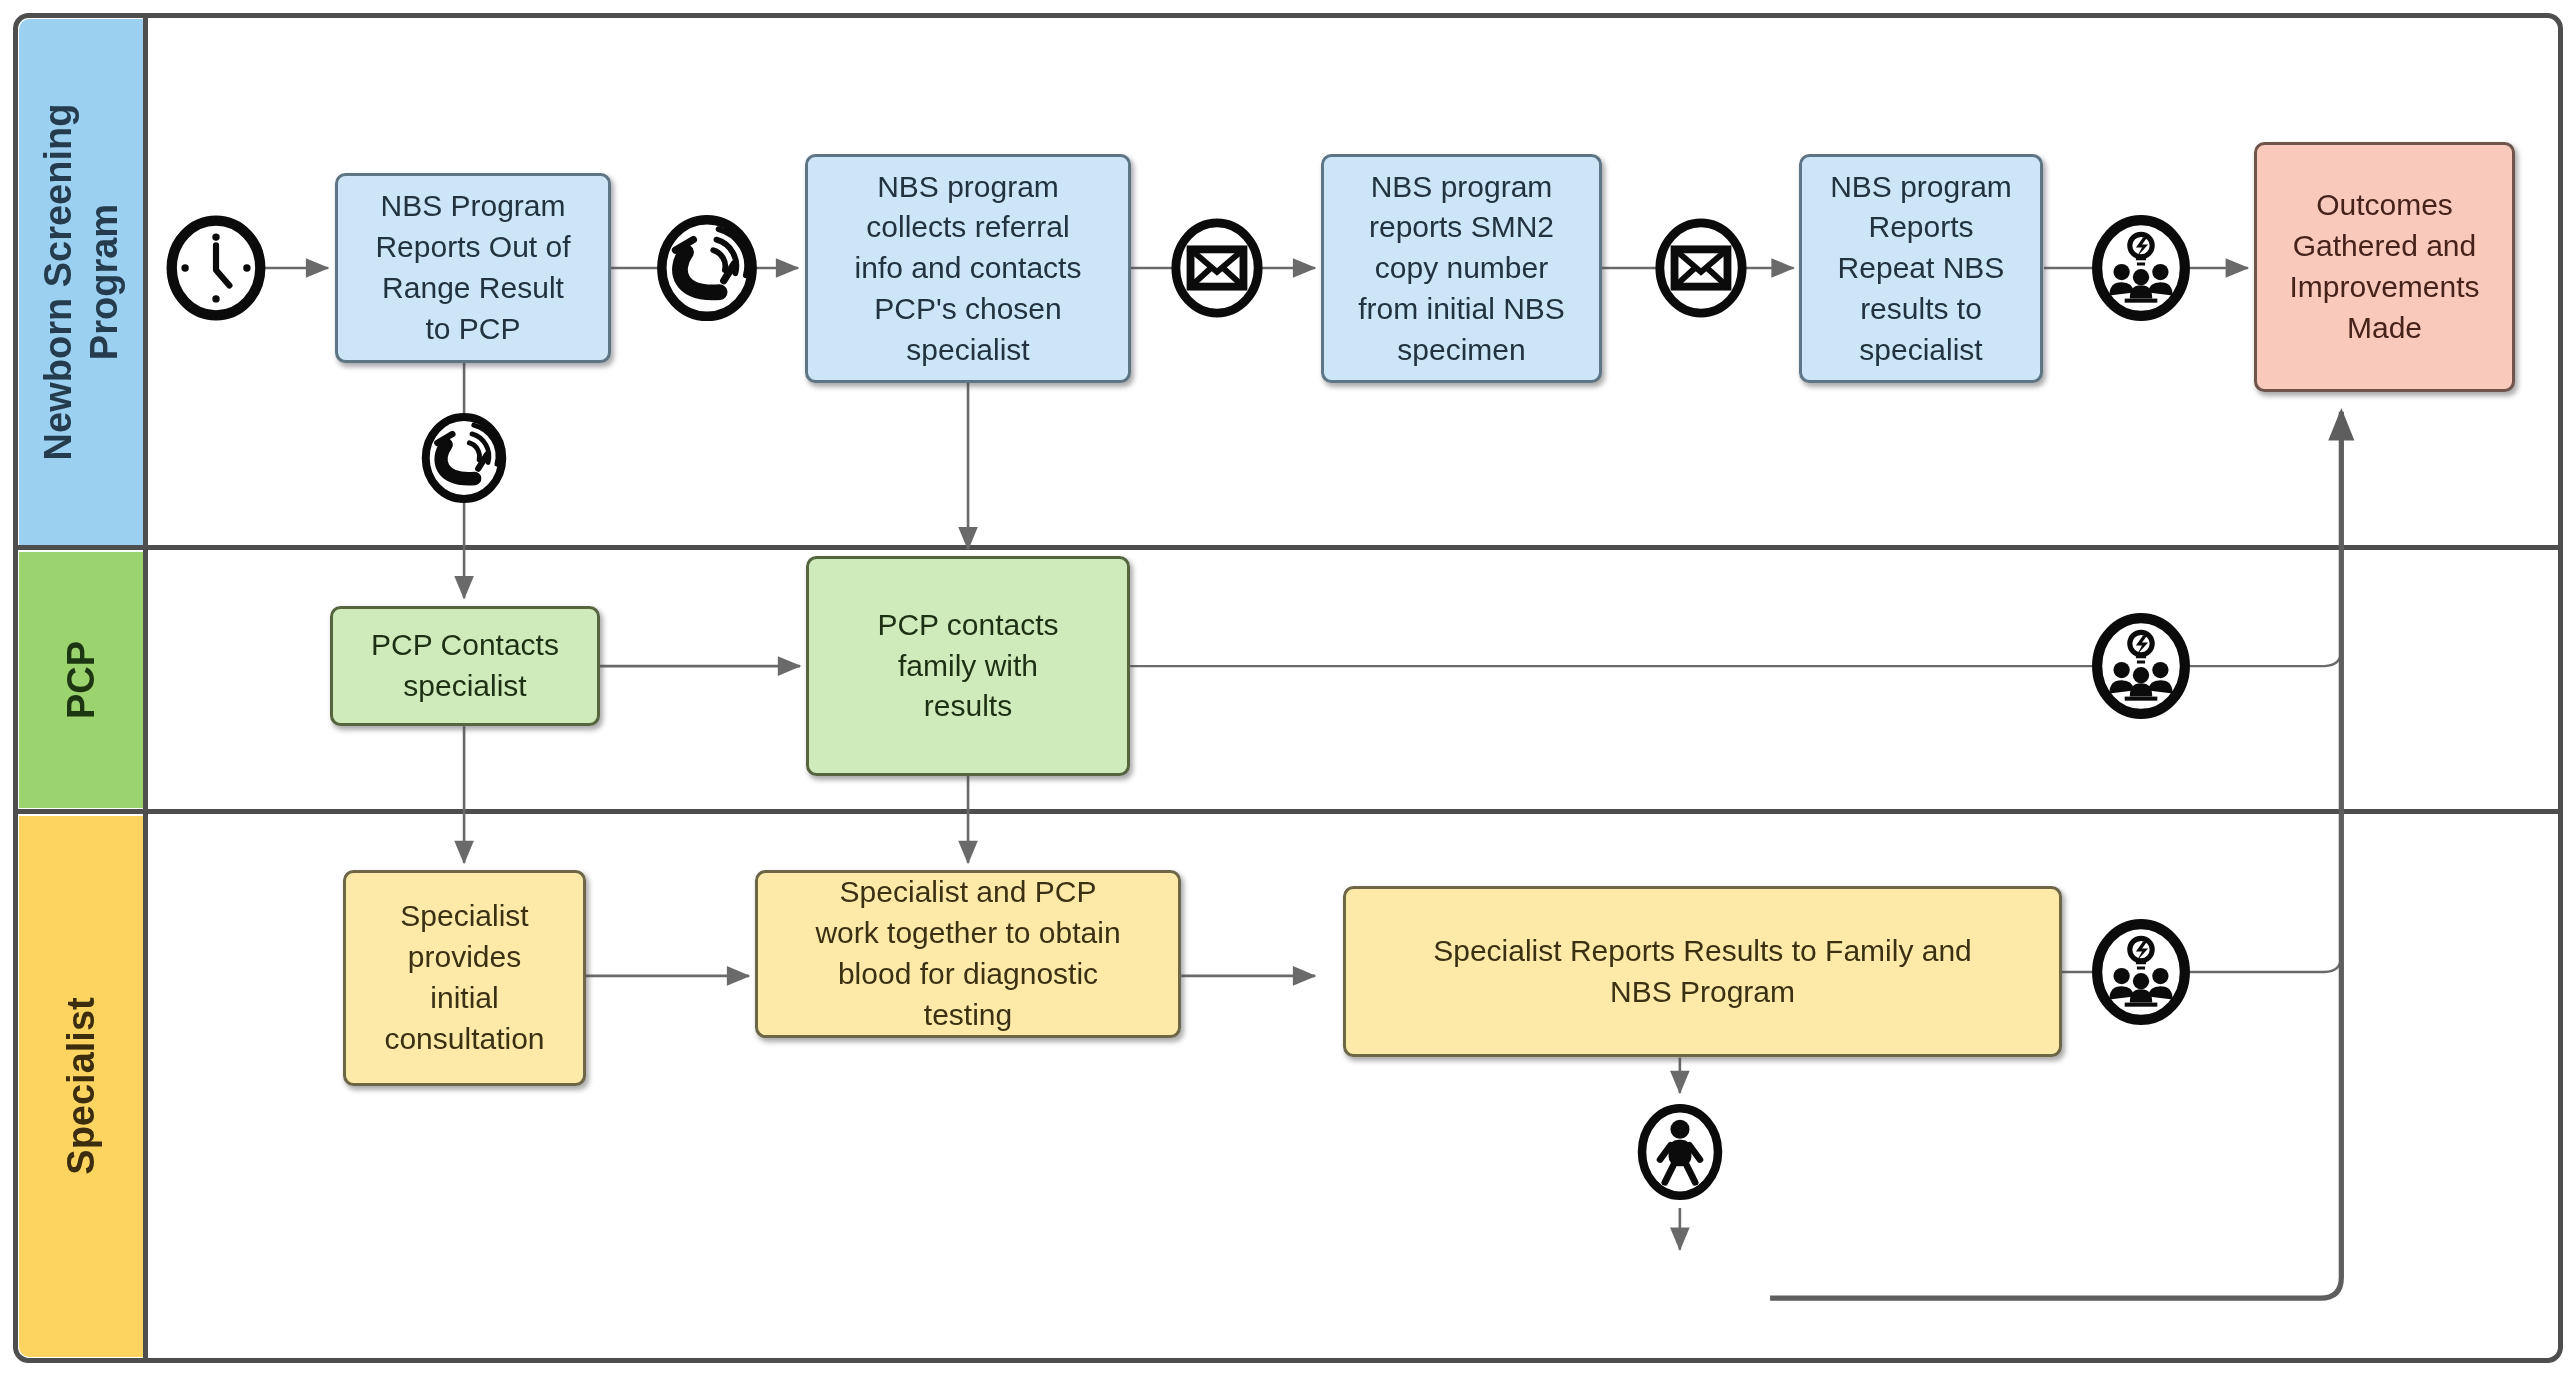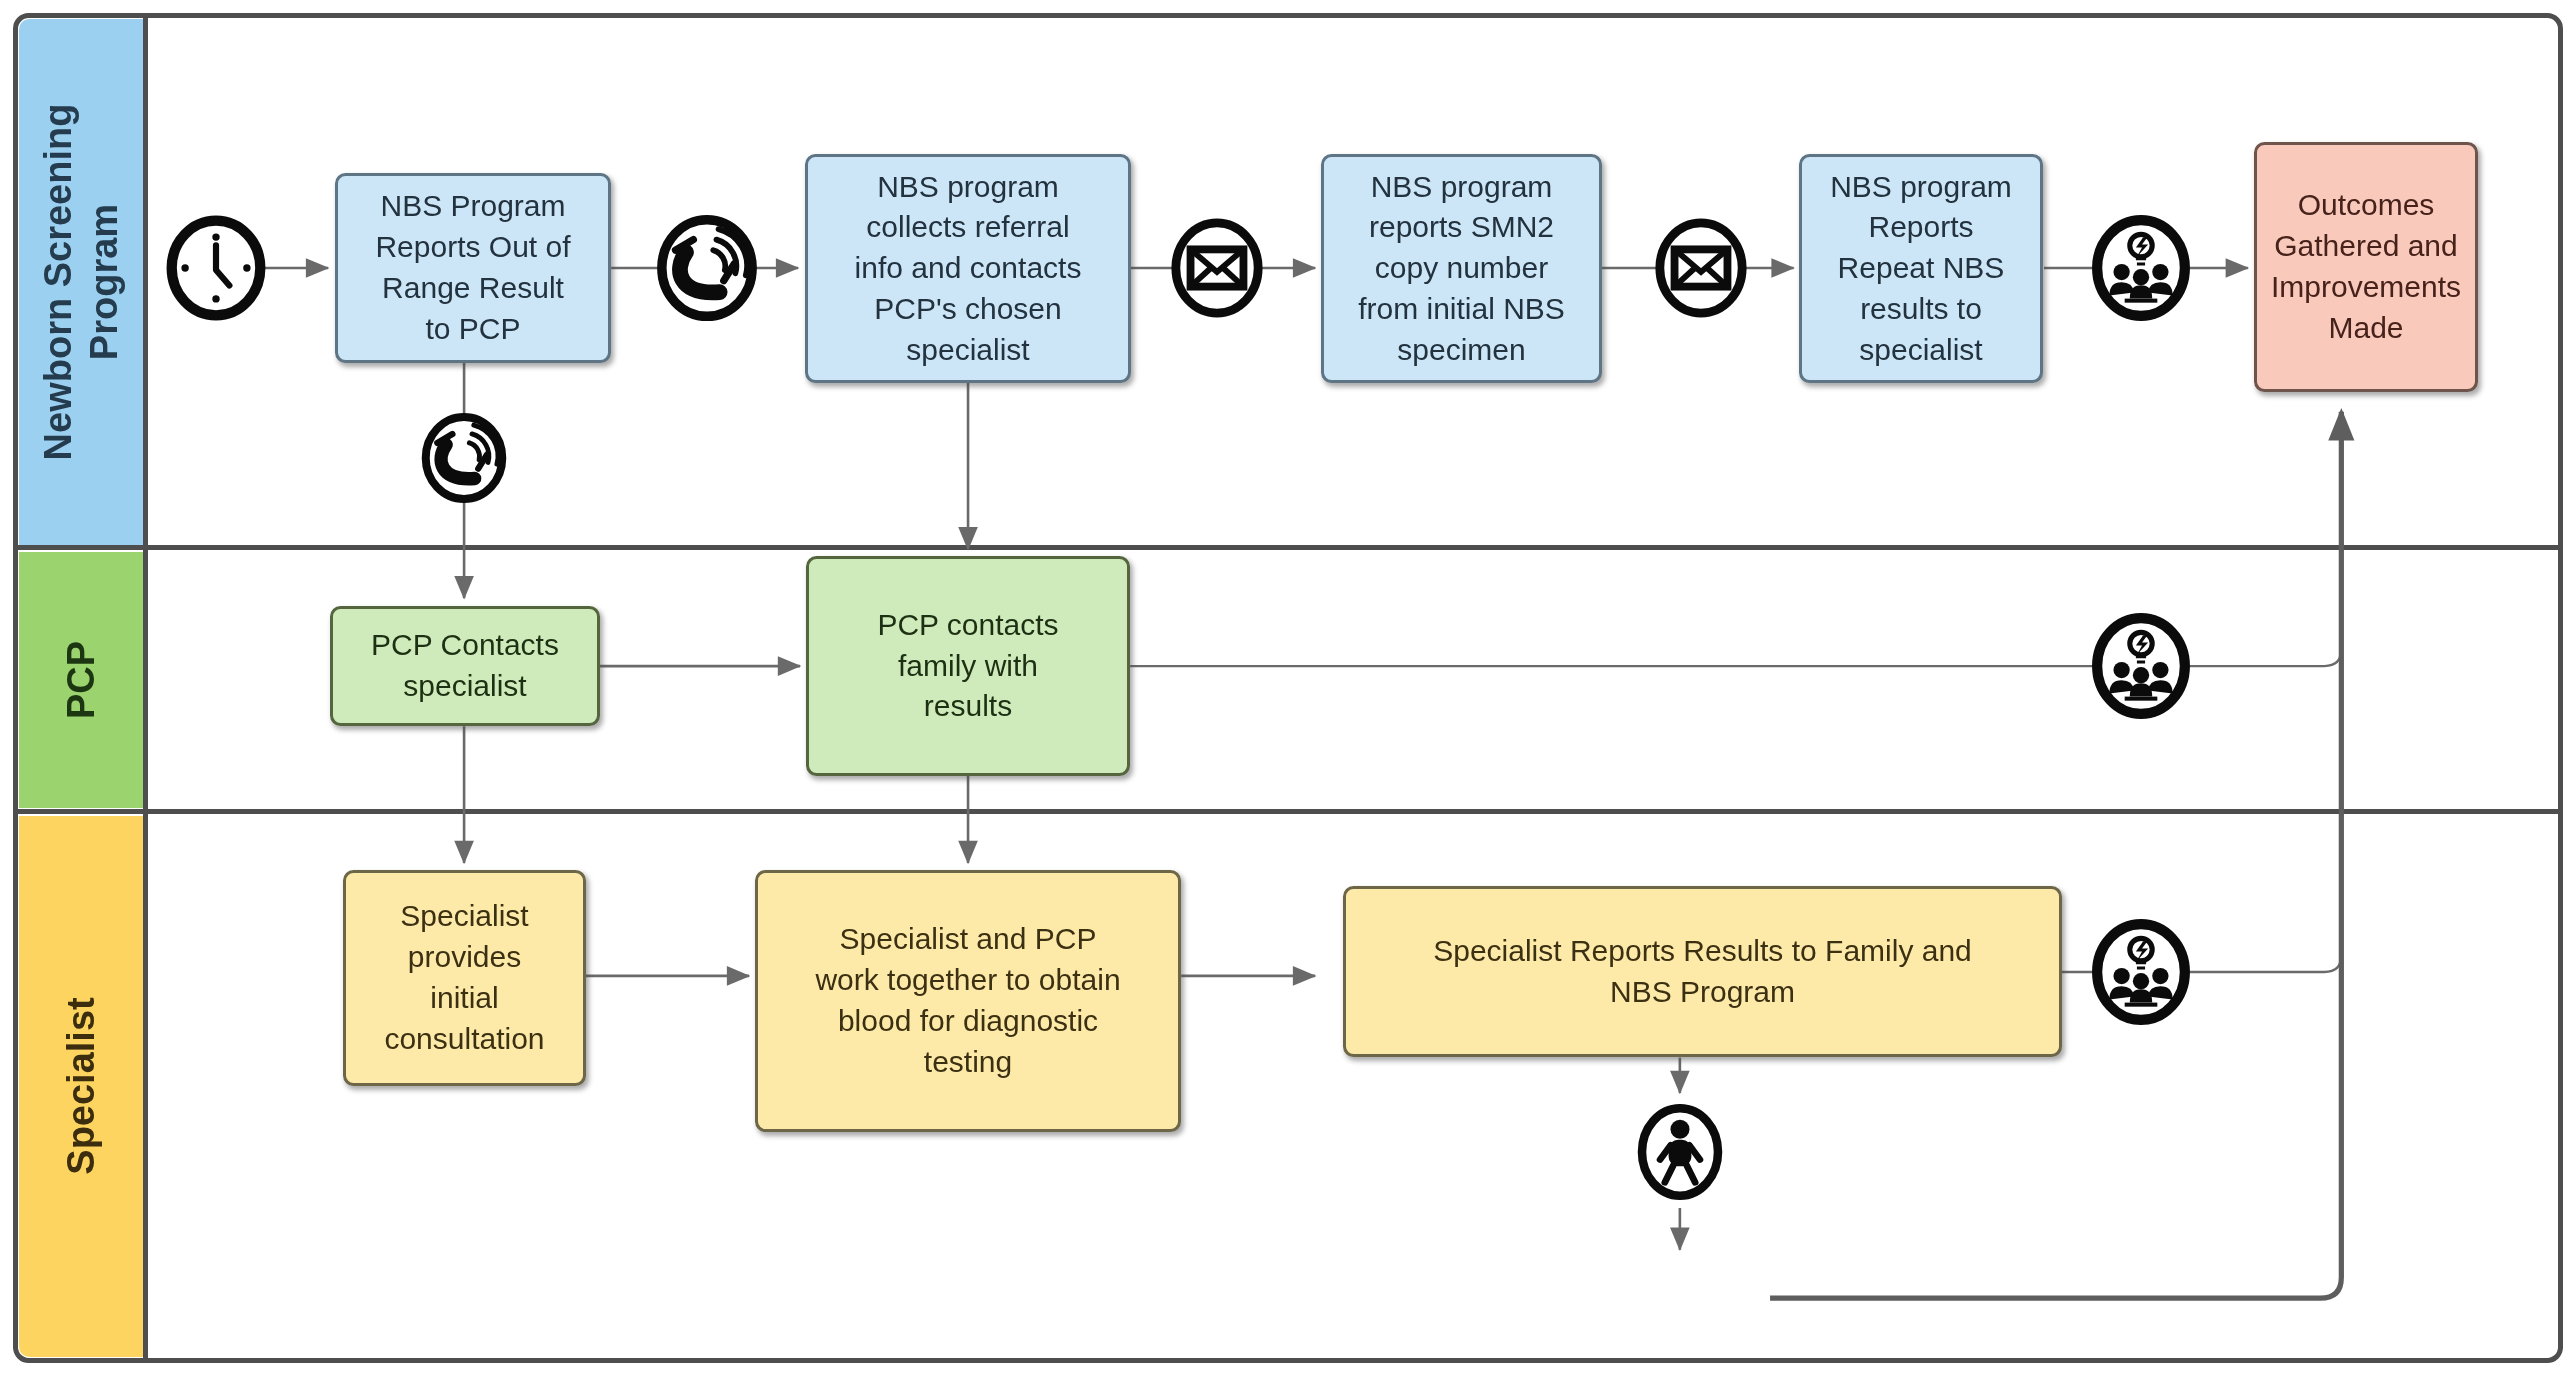--- a/index.html
+++ b/index.html
@@ -97,36 +97,36 @@
   <div class="node n-blue" style="left:1321px;top:154px;width:281px;height:229px;">NBS program
 reports SMN2
 copy number
 from initial NBS
 specimen</div>
   <div class="node n-blue" style="left:1799px;top:154px;width:244px;height:229px;">NBS program
 Reports
 Repeat NBS
 results to
 specialist</div>
-  <div class="node n-pink" style="left:2254px;top:142px;width:224px;height:250px;">Outcomes
+  <div class="node n-pink" style="left:2254px;top:142px;width:261px;height:250px;">Outcomes
 Gathered and
 Improvements
 Made</div>
 
   <div class="node n-green" style="left:330px;top:606px;width:270px;height:120px;">PCP Contacts
 specialist</div>
   <div class="node n-green" style="left:806px;top:556px;width:324px;height:220px;">PCP contacts
 family with
 results</div>
 
   <div class="node n-yellow" style="left:343px;top:870px;width:243px;height:216px;">Specialist
 provides
 initial
 consultation</div>
-  <div class="node n-yellow" style="left:755px;top:870px;width:426px;height:262px;">Specialist and PCP
+  <div class="node n-yellow" style="left:755px;top:870px;width:426px;height:168px;">Specialist and PCP
 work together to obtain
 blood for diagnostic
 testing</div>
   <div class="node n-yellow" style="left:1343px;top:886px;width:719px;height:171px;">Specialist Reports Results to Family and
 NBS Program</div>
 
   <div class="icon" style="left:216px;top:268px;">
     <svg width="103" height="109" viewBox="-50 -50 100 100">
       <ellipse cx="0" cy="0" rx="43" ry="46" fill="#ffffff" stroke="var(--icon_ink)" stroke-width="10"></ellipse>
       <g fill="var(--icon_ink)">

